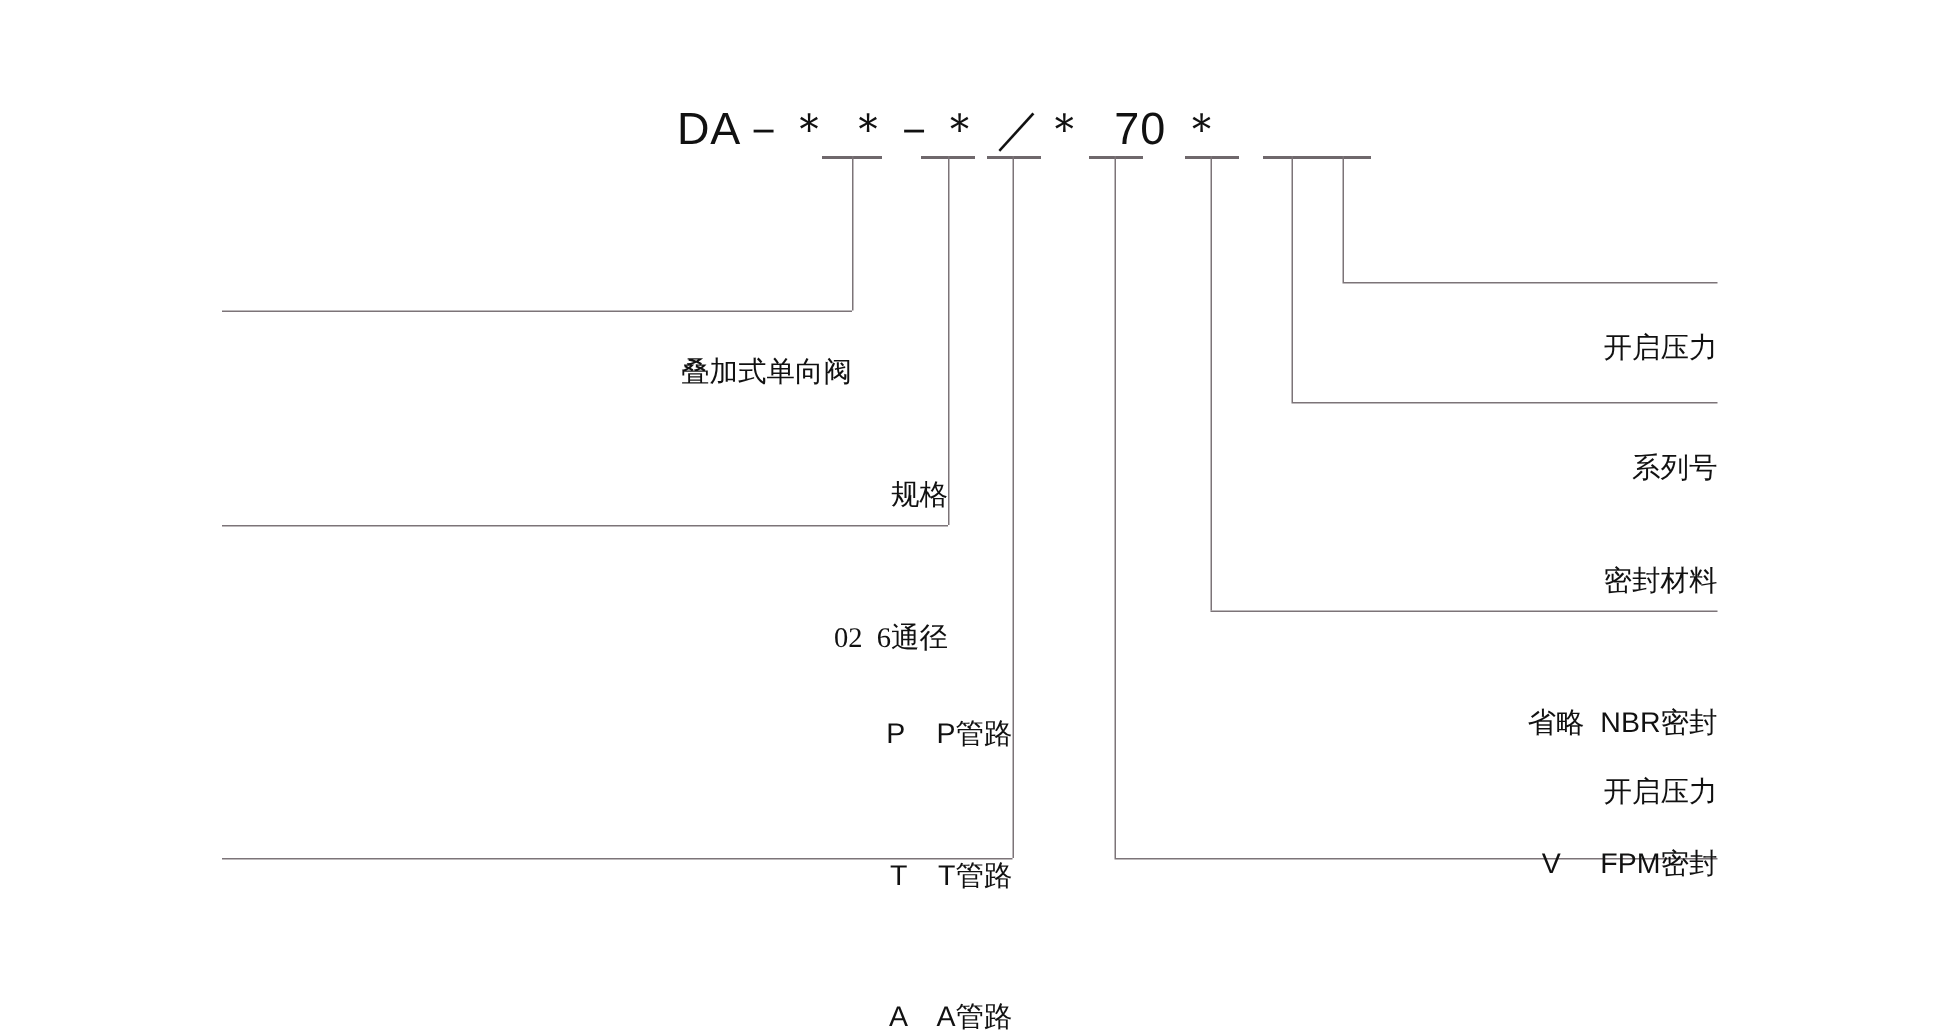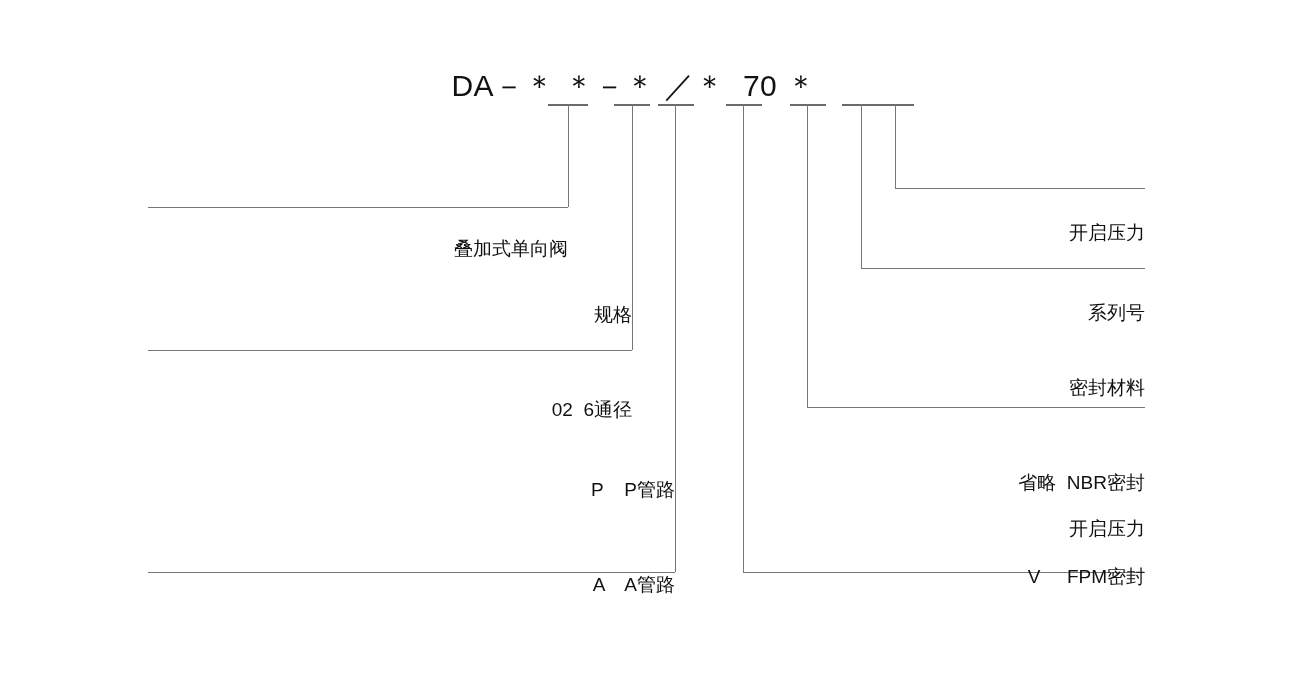--- a/index.html
+++ b/index.html
@@ -98,27 +98,28 @@
   <div class="vline" style="left:861px; top:104px; height:164px;"></div>
   <div class="hline" style="left:861px; top:268px; width:284px;"></div>
 
   <div class="vline" style="left:895px; top:104px; height:84px;"></div>
   <div class="hline" style="left:895px; top:188px; width:250px;"></div>
 
   <div class="label-block label-left" style="left:148px; top:170px; width:420px;">
     <span class="row2">叠加式单向阀</span>
   </div>
 
-  <div class="label-block label-left" style="left:148px; top:236px; width:484px;">
+  <div class="label-block label-left" style="left:148px; top:252px; width:484px;font-family:Liberation Serif, serif;">
     <span class="row2">规格</span>
     <span class="row2">02  6通径</span>
   </div>
 
   <div class="label-block label-left" style="left:152px; top:411px; width:523px;">
     <span class="row2">P    P管路</span>
+    <span class="row2">T    T管路</span>
     <span class="row2">A    A管路</span>
     
     
   </div>
 
   <div class="label-block label-right" style="left:845px; top:154px; width:300px;">
     <span class="row2">开启压力</span>
   </div>
 
   <div class="label-block label-right" style="left:845px; top:234px; width:300px;">

